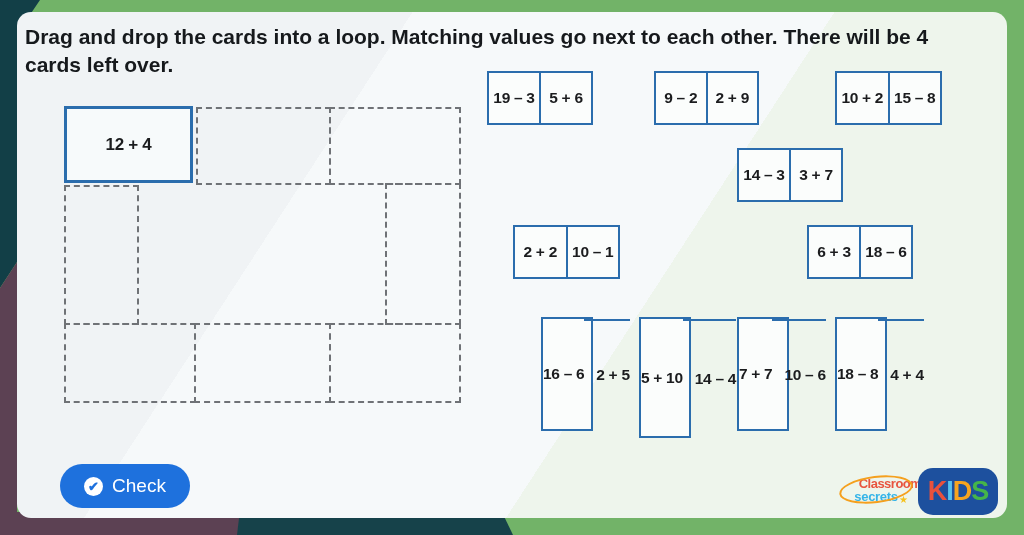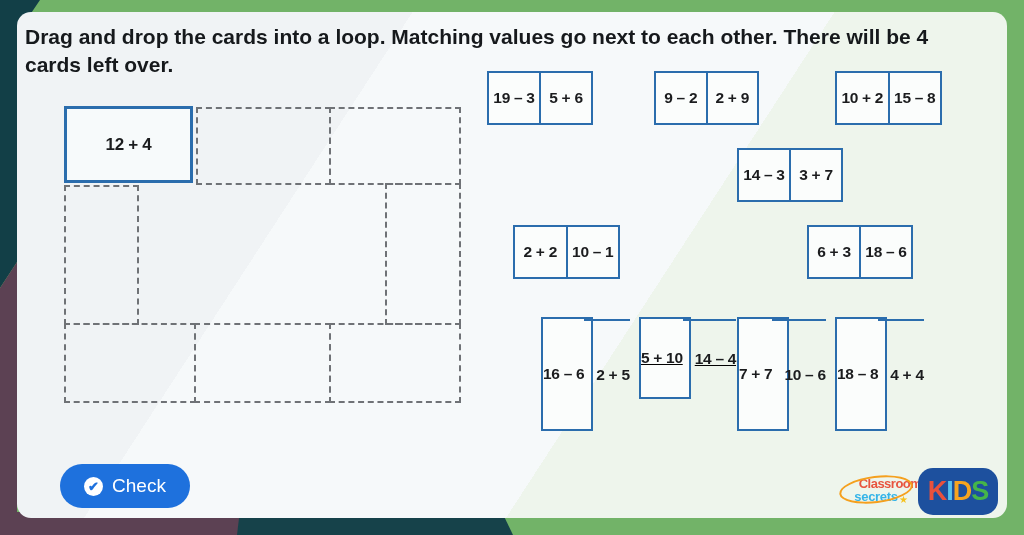--- a/index.html
+++ b/index.html
@@ -57,21 +57,21 @@
   .card.placed .cell + .cell { border-left-width:3px; }
 
   .pos-h1 { left:470px; top:59px;  width:106px; height:54px; }
   .pos-h2 { left:637px; top:59px;  width:105px; height:54px; }
   .pos-h3 { left:818px; top:59px;  width:107px; height:54px; }
   .pos-h4 { left:553px; top:136px; width:106px; height:54px; }
   .pos-h5 { left:720px; top:136px; width:106px; height:54px; }
   .pos-h6 { left:496px; top:213px; width:107px; height:54px; }
   .pos-h7 { left:790px; top:213px; width:106px; height:54px; }
   .pos-v1 { left:524px; top:305px; width:52px;  height:114px; }
-  .pos-v2 { left:622px; top:305px; width:52px;  height:82px;text-decoration:underline; }
+  .pos-v2 { left:622px; top:305px; width:52px;  height:121px; }
   .pos-v3 { left:720px; top:305px; width:52px;  height:114px; }
   .pos-v4 { left:818px; top:305px; width:52px;  height:114px; }
 
   
   .check-btn {
     position:absolute; left:43px; top:452px; width:130px; height:44px;
     background:#1e71dd; border:none; border-radius:22px;
     display:flex; align-items:center; justify-content:center; gap:9px;
     cursor:pointer;
   }

